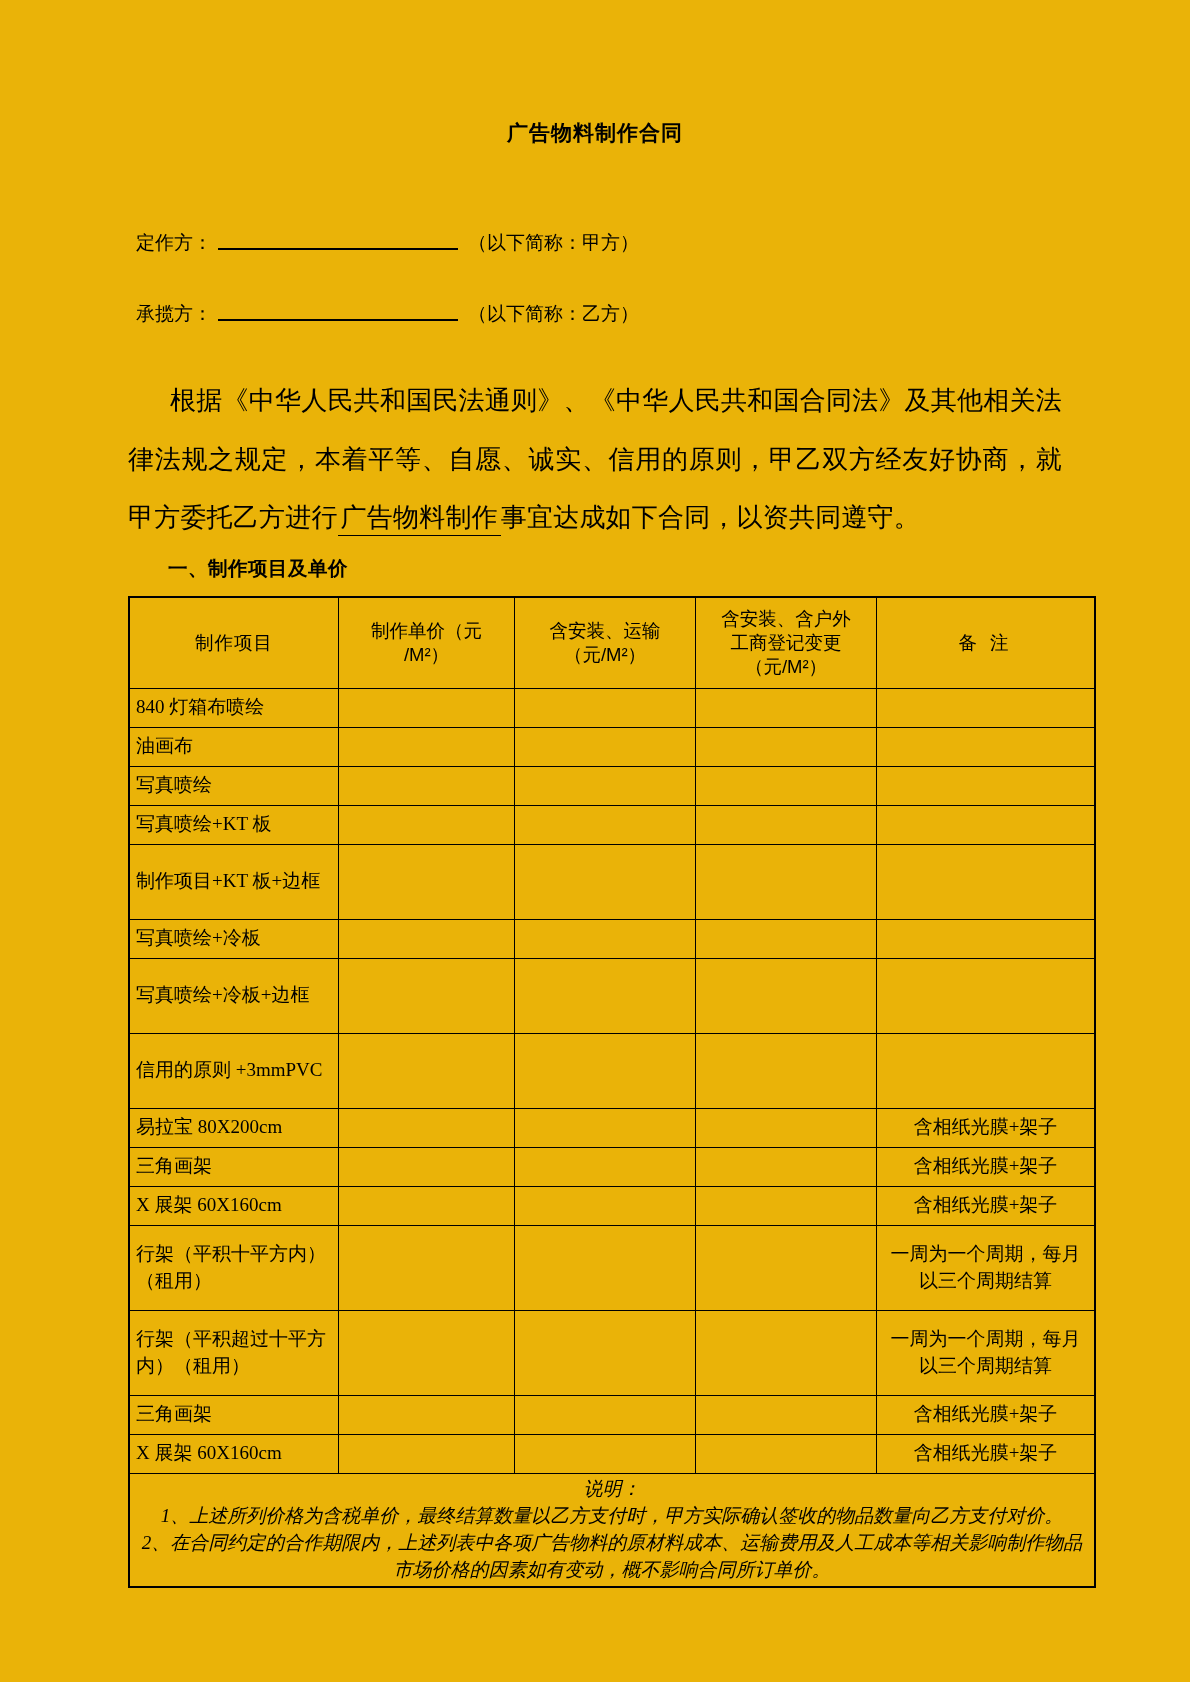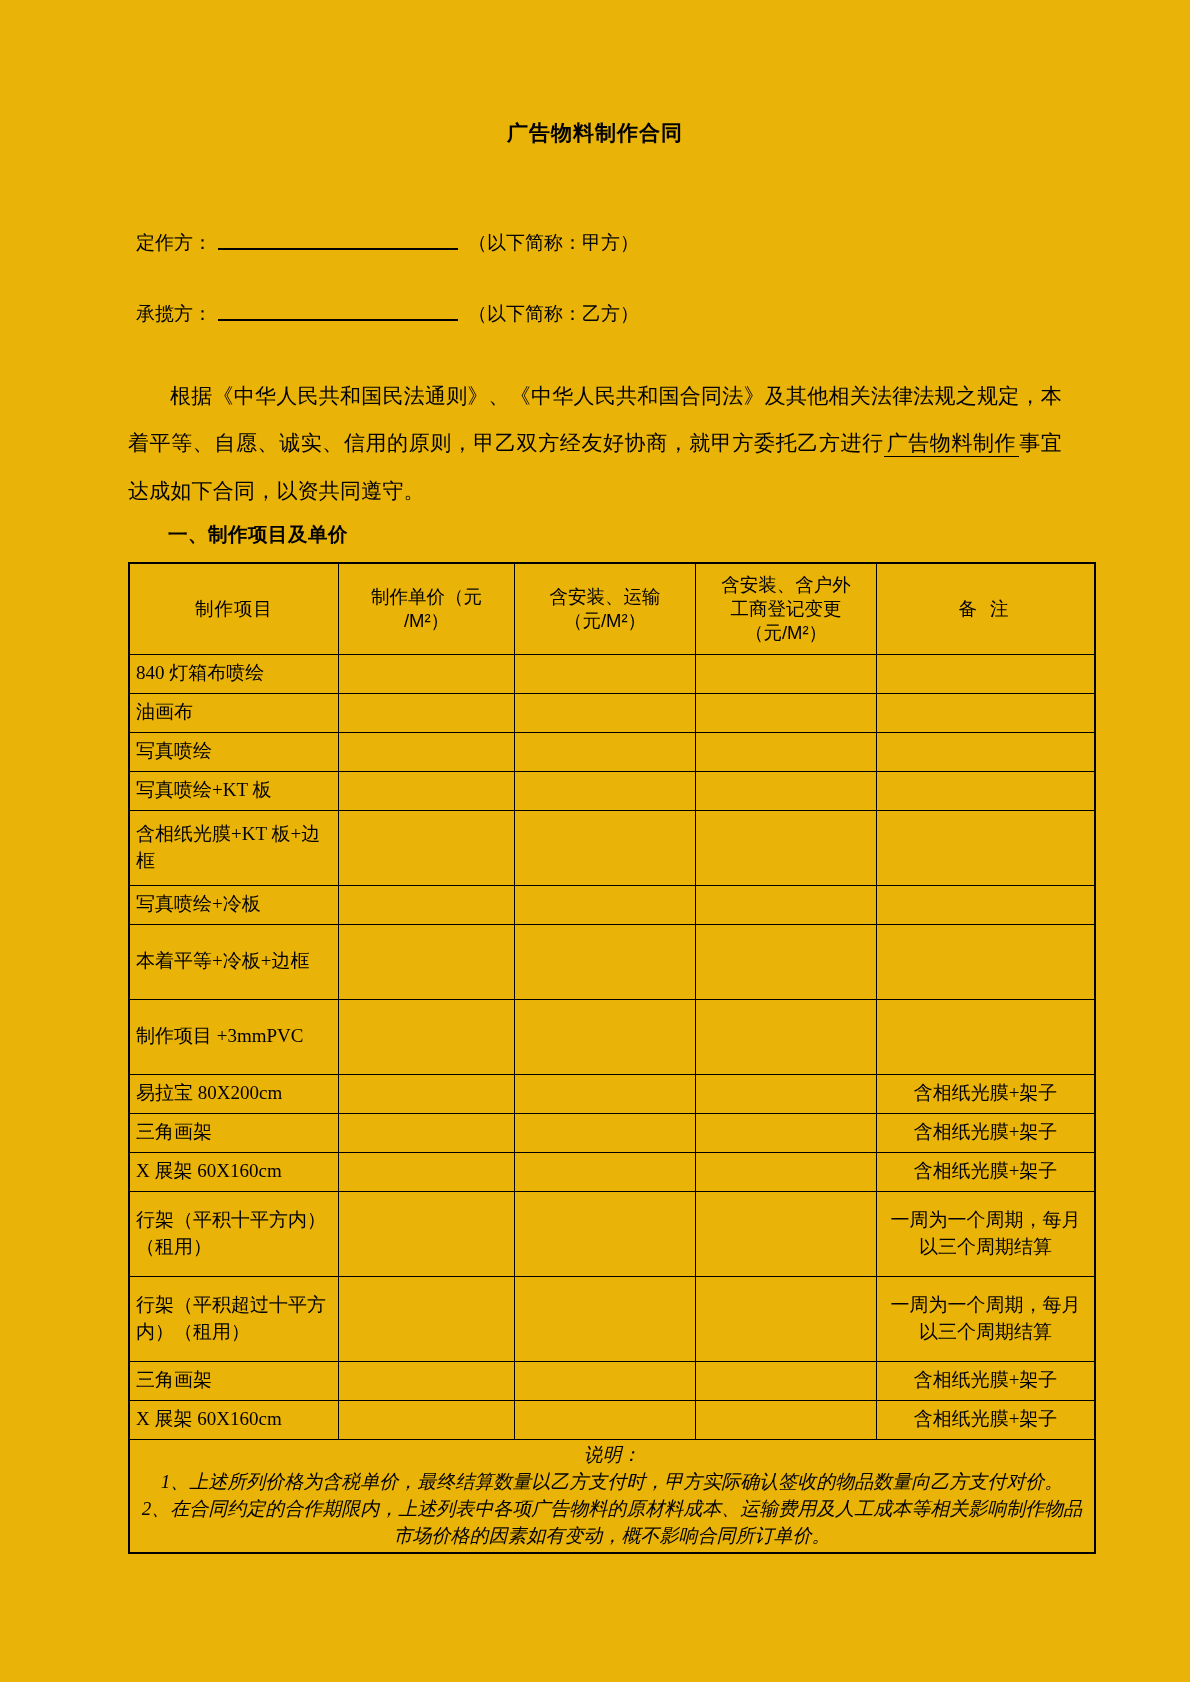--- a/index.html
+++ b/index.html
@@ -57,22 +57,22 @@
     margin: 0 10px 4px 6px;
     height: 20px;
   }
   .party-suffix {
     white-space: nowrap;
     margin-top: 28px;
   }
 
   
   .intro {
-    font-family: Liberation Serif, serif;
-    font-size: 21px;
+    font-family: Liberation Mono, monospace;
+    font-size: 26px;
     line-height: 2.25;
     text-align: justify;
     text-justify: inter-ideograph;
     margin: 0 0 6px 0;
     letter-spacing: 0.2px;
   }
   .intro .indent { display: inline-block; width: 42px; }
   .underlined-term {
     border-bottom: 1.6px solid #000;
     padding: 0 3px 1px 3px;
@@ -224,45 +224,45 @@
 
       <tr>
         <td class="cell-item">写真喷绘+KT 板</td>
         <td class="blankcell"></td>
         <td class="blankcell"></td>
         <td class="blankcell"></td>
         <td class="cell-note"></td>
       </tr>
 
       <tr>
-        <td class="cell-item tall">含相纸光膜+KT 板+边框</td>
+        <td class="cell-item tall">制作项目+KT 板+边框</td>
         <td class="blankcell"></td>
         <td class="blankcell"></td>
         <td class="blankcell"></td>
         <td class="cell-note"></td>
       </tr>
 
       <tr>
         <td class="cell-item">写真喷绘+冷板</td>
         <td class="blankcell"></td>
         <td class="blankcell"></td>
         <td class="blankcell"></td>
         <td class="cell-note"></td>
       </tr>
 
       <tr>
-        <td class="cell-item tall">本着平等+冷板+边框</td>
-        <td class="blankcell"></td>
-        <td class="blankcell"></td>
-        <td class="blankcell"></td>
-        <td class="cell-note"></td>
-      </tr>
-
-      <tr>
-        <td class="cell-item tall">制作项目 +3mmPVC</td>
+        <td class="cell-item tall">写真喷绘+冷板+边框</td>
+        <td class="blankcell"></td>
+        <td class="blankcell"></td>
+        <td class="blankcell"></td>
+        <td class="cell-note"></td>
+      </tr>
+
+      <tr>
+        <td class="cell-item tall">信用的原则 +3mmPVC</td>
         <td class="blankcell"></td>
         <td class="blankcell"></td>
         <td class="blankcell"></td>
         <td class="cell-note"></td>
       </tr>
 
       <tr>
         <td class="cell-item">易拉宝 80X200cm</td>
         <td class="blankcell"></td>
         <td class="blankcell"></td>

